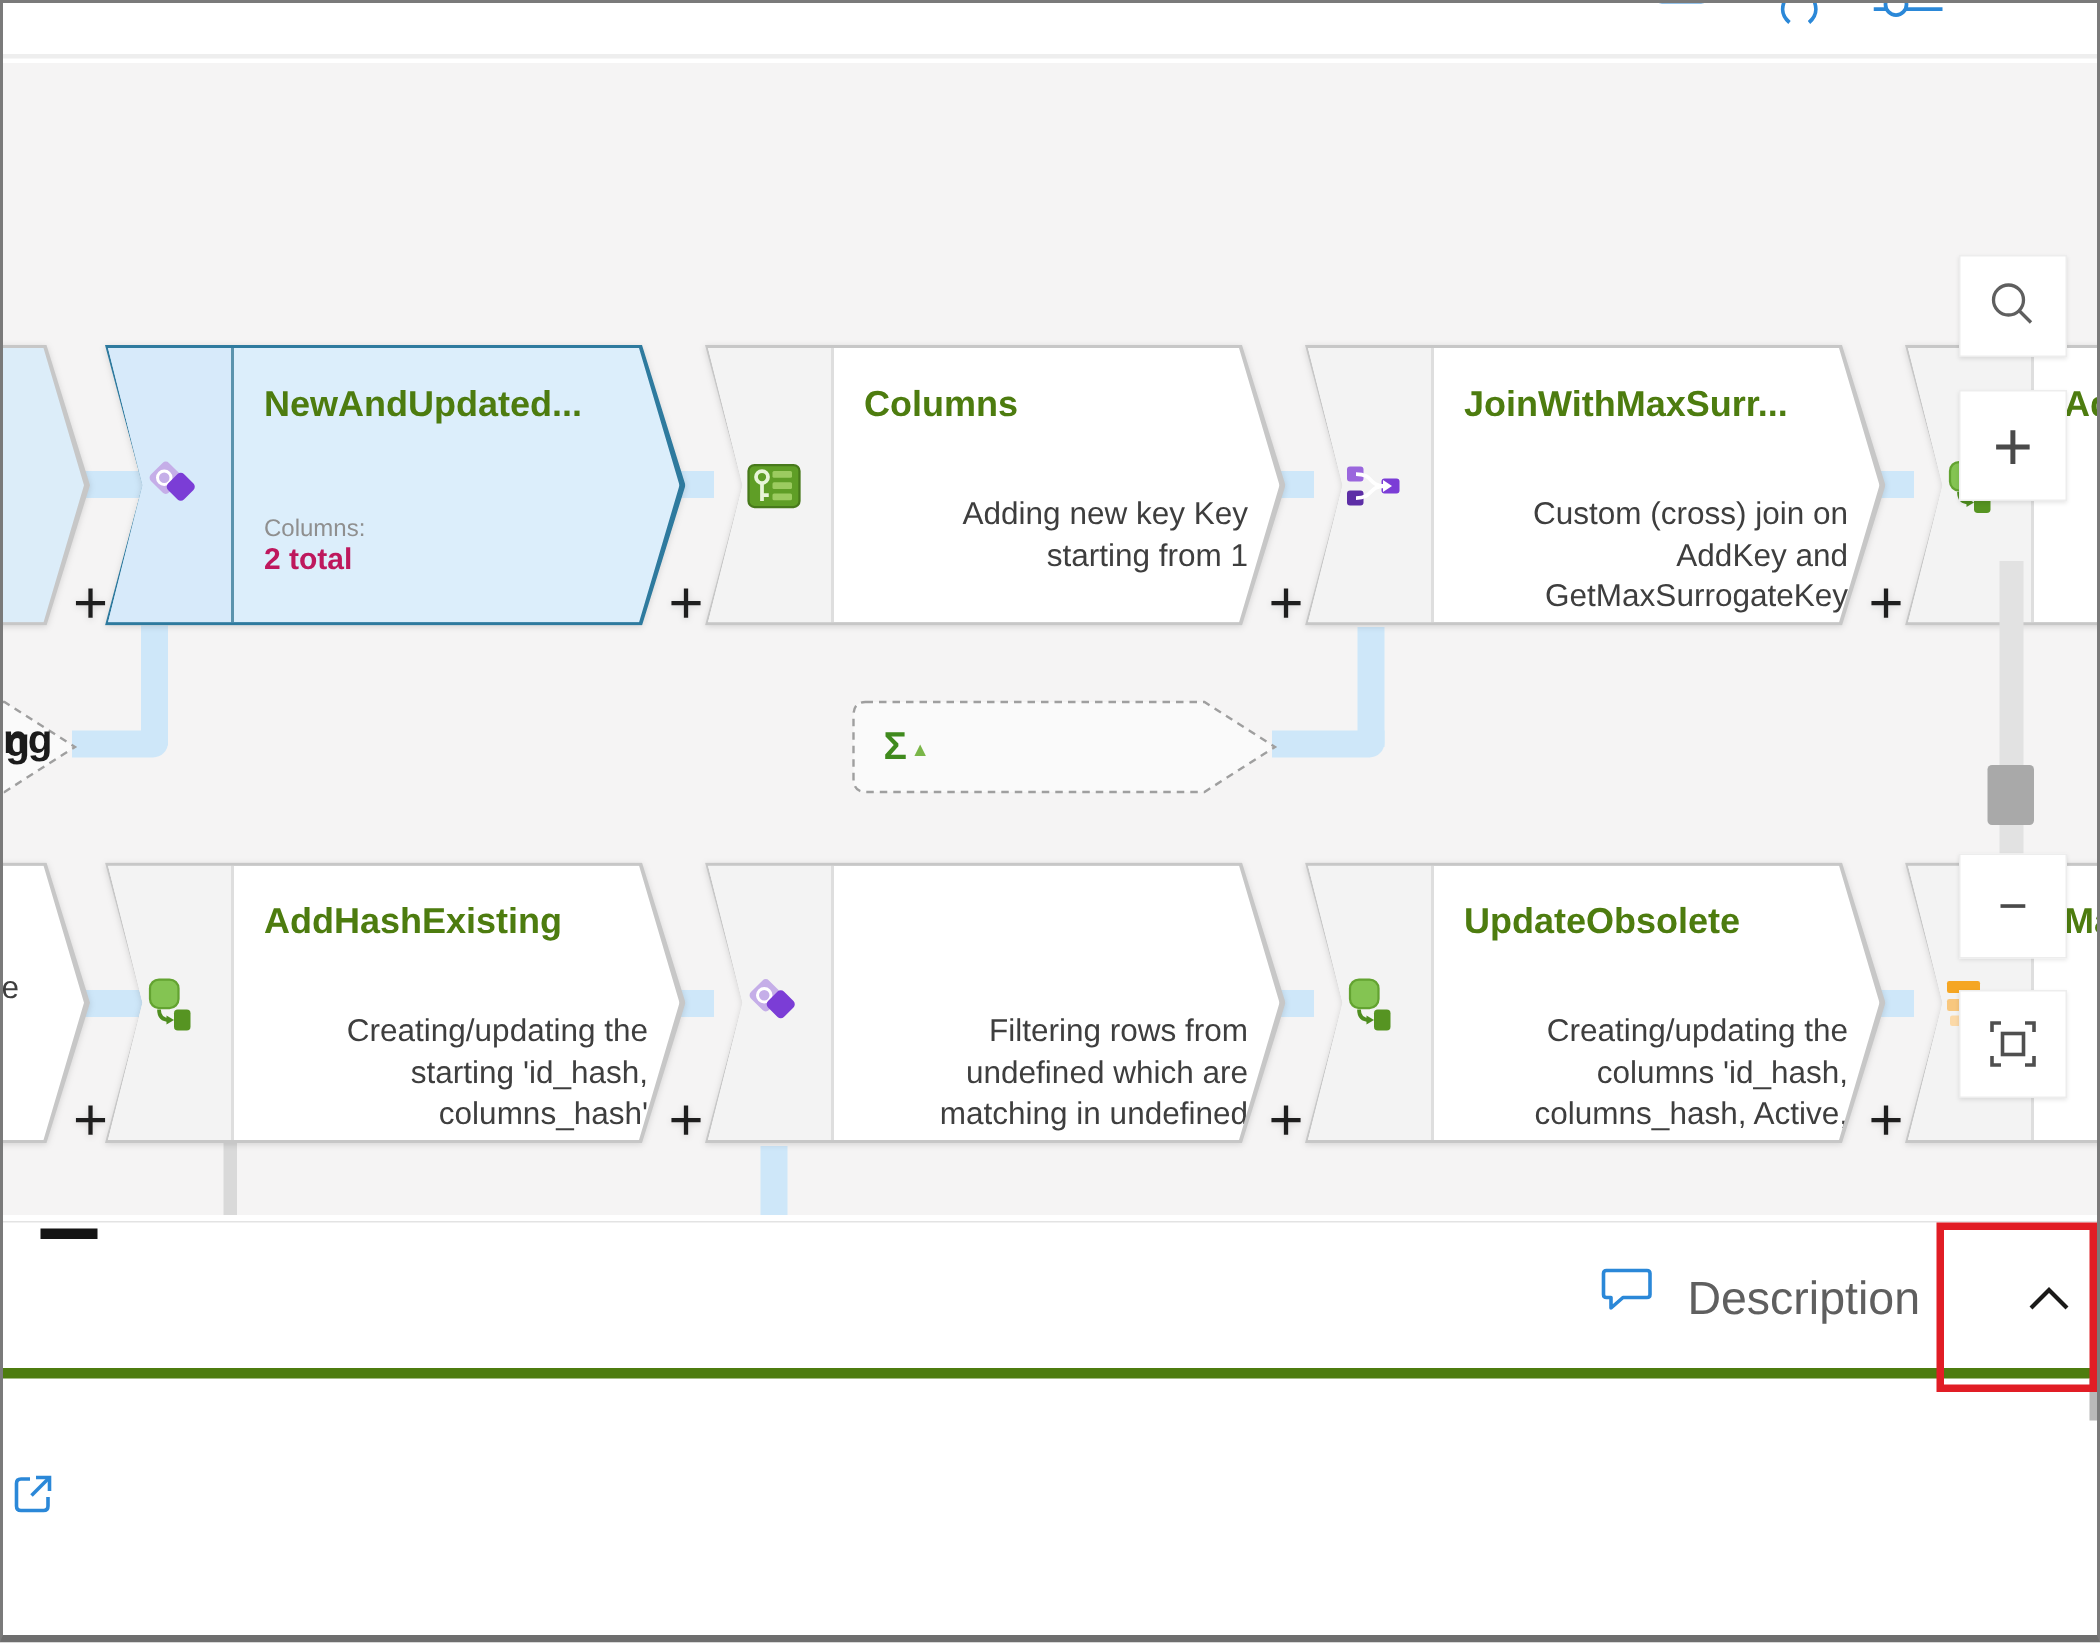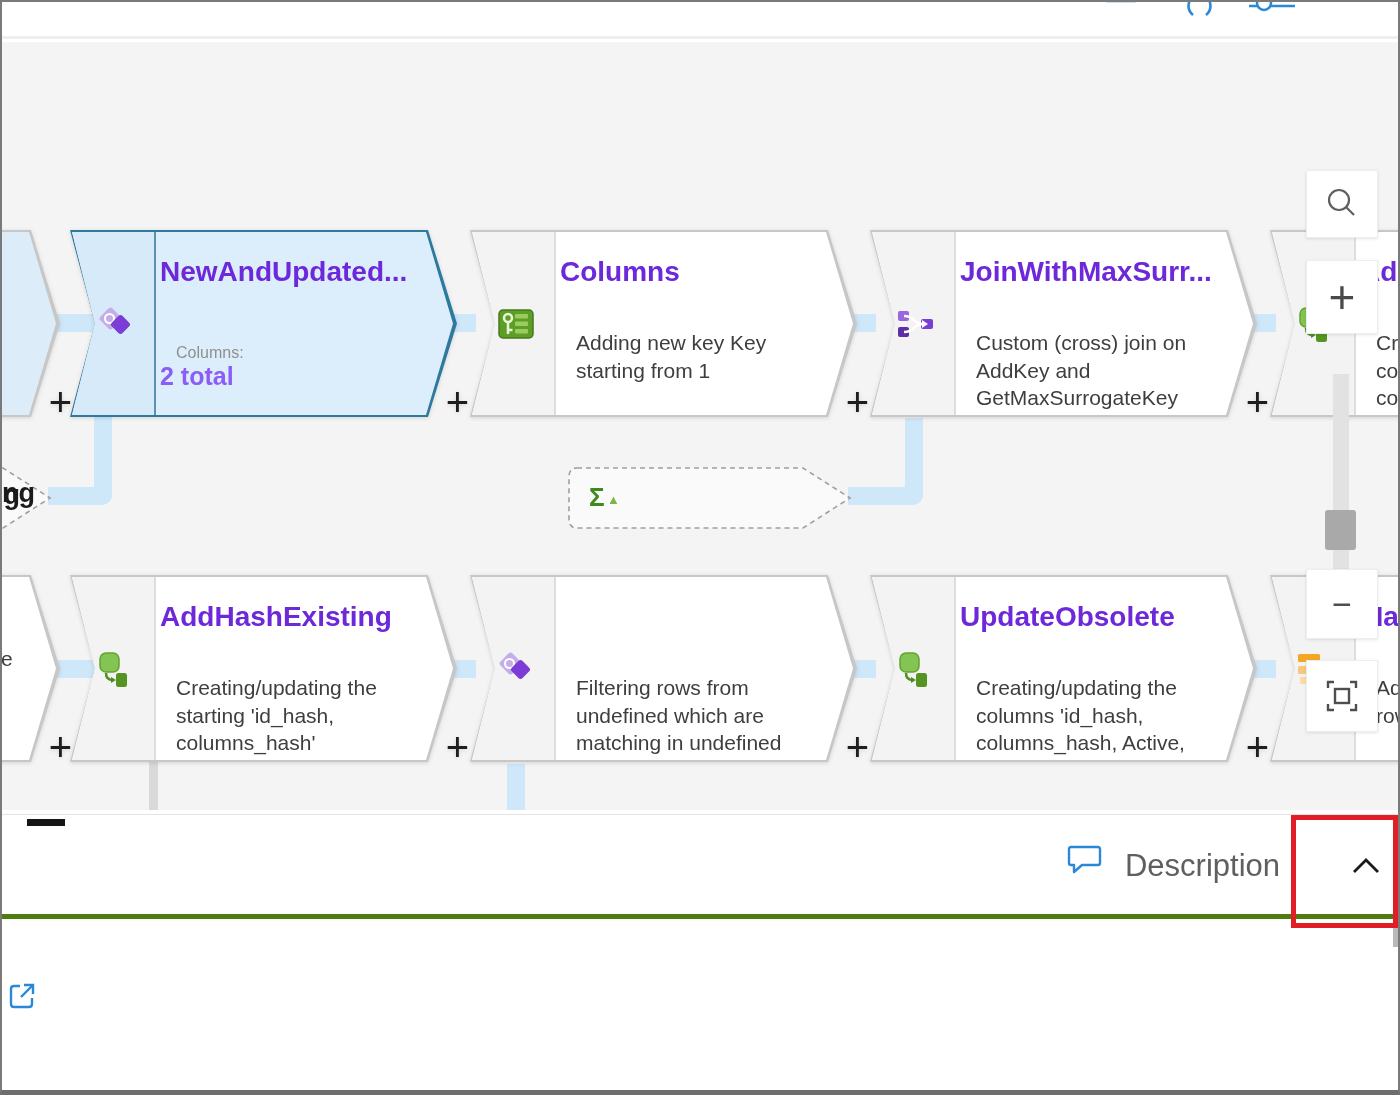--- a/index.html
+++ b/index.html
@@ -22,25 +22,25 @@
   
   .node { position:absolute; width:387px; height:187px; z-index:2;
           filter:drop-shadow(0 1px 2px rgba(0,0,0,.13)); cursor:pointer; }
   .shape-outer { position:absolute; inset:0; background:#c7c7c7;
           clip-path:polygon(0 0, 358px 0, 387px 50%, 358px 100%, 0 100%, 25px 50%); }
   .shape-inner { position:absolute; inset:2px; background:#ffffff; overflow:hidden;
           clip-path:polygon(0 0, 354px 0, 381px 50%, 354px 100%, 0 100%, 23px 50%); }
   .icon-sec { position:absolute; left:0; top:0; bottom:0; width:82px; background:#f3f3f3; }
   .divider  { position:absolute; left:82px; top:0; bottom:0; width:2px; background:#dedede; }
   .node-icon { position:absolute; left:24px; top:50%; transform:translateY(-50%); width:40px; height:40px; }
-  .title { position:absolute; left:88px; top:24px; font-size:28px; font-weight:600; color:#6d28d9; white-space:nowrap; }
+  .title { position:absolute; left:104px; top:24px; font-size:24px; font-weight:600; color:#4d7c0f; white-space:nowrap; }
   .desc  { position:absolute; left:104px; top:97px; width:256px; font-size:21px; line-height:27.5px;
-           color:#3e3e3e; white-space:pre-line; }
+           color:#3e3e3e; white-space:pre-line;text-align:right; }
   .cols-label { position:absolute; left:104px; top:112px; font-size:16px; color:#8f8f8f; }
-  .cols-value { position:absolute; left:88px; top:130px; font-size:25px; font-weight:600; color:#8b5cf6; }
+  .cols-value { position:absolute; left:104px; top:130px; font-size:20px; font-weight:600; color:#be185d; }
   .plus { position:absolute; right:-12px; bottom:-8px; font-size:40px; font-weight:300; color:#1e1e1e; z-index:3; cursor:pointer; }
 
   .node.selected .shape-outer { background:#2e7a9e; }
   .node.selected .shape-inner { background:#dceefb; }
   .node.selected .icon-sec    { background:#d7eafa; }
   .node.selected .divider     { background:#5b93ad; }
   .node.bluish .shape-inner   { background:#dcedf9; }
 
   
   .refnode { position:absolute; width:285px; height:64px; z-index:2; cursor:pointer; }
@@ -54,21 +54,21 @@
   .zbtn { position:absolute; width:72px; background:#fff; border:1px solid #ededed;
           box-shadow:0 1px 3px rgba(0,0,0,.10); z-index:6; display:flex; align-items:center; justify-content:center; cursor:pointer; }
   .slider-track { position:absolute; left:1331px; top:332px; width:16px; height:230px; background:#e2e2e2; z-index:5; }
   .slider-handle { position:absolute; left:1323px; top:468px; width:31px; height:40px; background:#a9a9a9; border-radius:3px; z-index:6; cursor:grab; }
   .glyph-plus  { font-size:46px; font-weight:200; color:#4a4a4a; line-height:1; }
   .glyph-minus { font-size:34px; font-weight:200; color:#4a4a4a; line-height:1; }
 
   
   .resize-dash { position:absolute; left:25px; top:817px; width:38px; height:7px; background:#151515; z-index:4; }
   .desc-bar { position:absolute; left:0; top:812px; width:1396px; height:105px; background:#fff;
-              border-top:1px solid #e3e3e3; border-bottom:5px solid #4d7c0f; z-index:3; }
+              border-top:1px solid #e3e3e3; border-bottom:7px solid #4d7c0f; z-index:3; }
   .desc-label { position:absolute; right:118px; top:33px; font-size:31px; color:#5f5f5f; }
   .comment-wrap { position:absolute; left:1063px; top:28px; }
   .collapse-btn { position:absolute; left:1336px; top:24px; width:56px; height:56px; display:flex;
                   align-items:center; justify-content:center; cursor:pointer; background:transparent; border:none; }
   .red-box { position:absolute; left:1289px; top:813px; width:107px; height:113px;
              border:5px solid #e11d25; z-index:10; pointer-events:none; }
   .scroll-frag { position:absolute; left:1391px; top:917px; width:8px; height:28px; background:#b9b9b9; z-index:4; }
   .detail-area { position:absolute; left:0; top:918px; width:1396px; height:172px; background:#fff; }
   .openwin { position:absolute; left:5px; top:61px; width:30px; height:30px; cursor:pointer; }
 </style>

